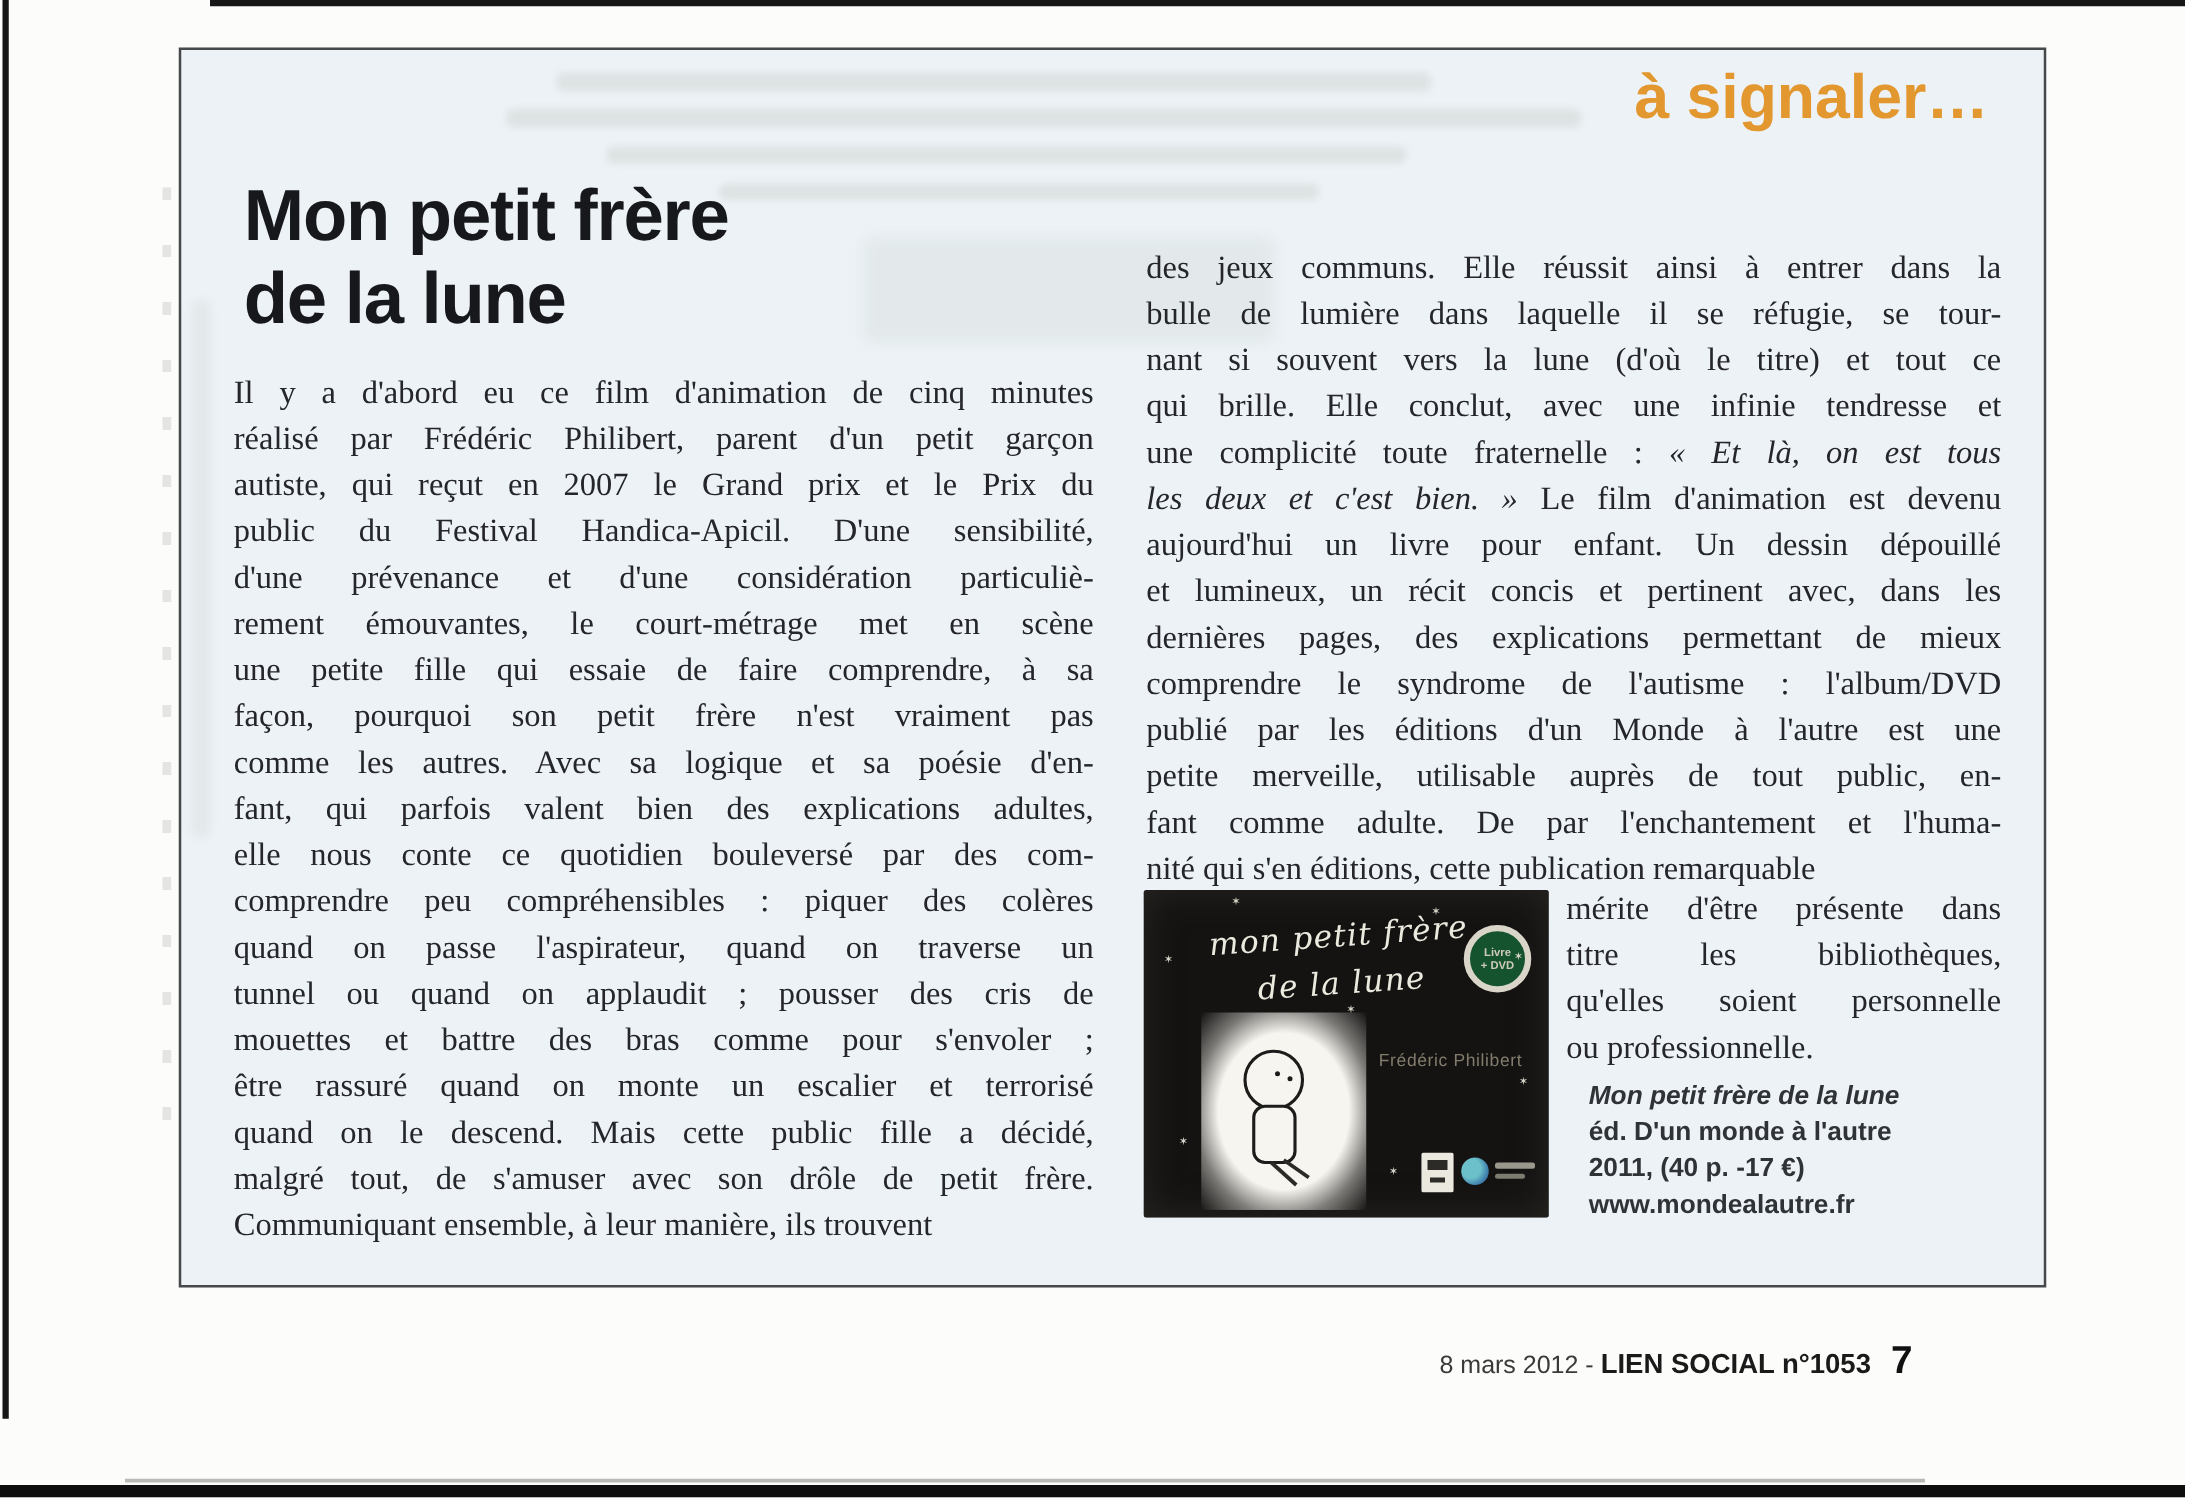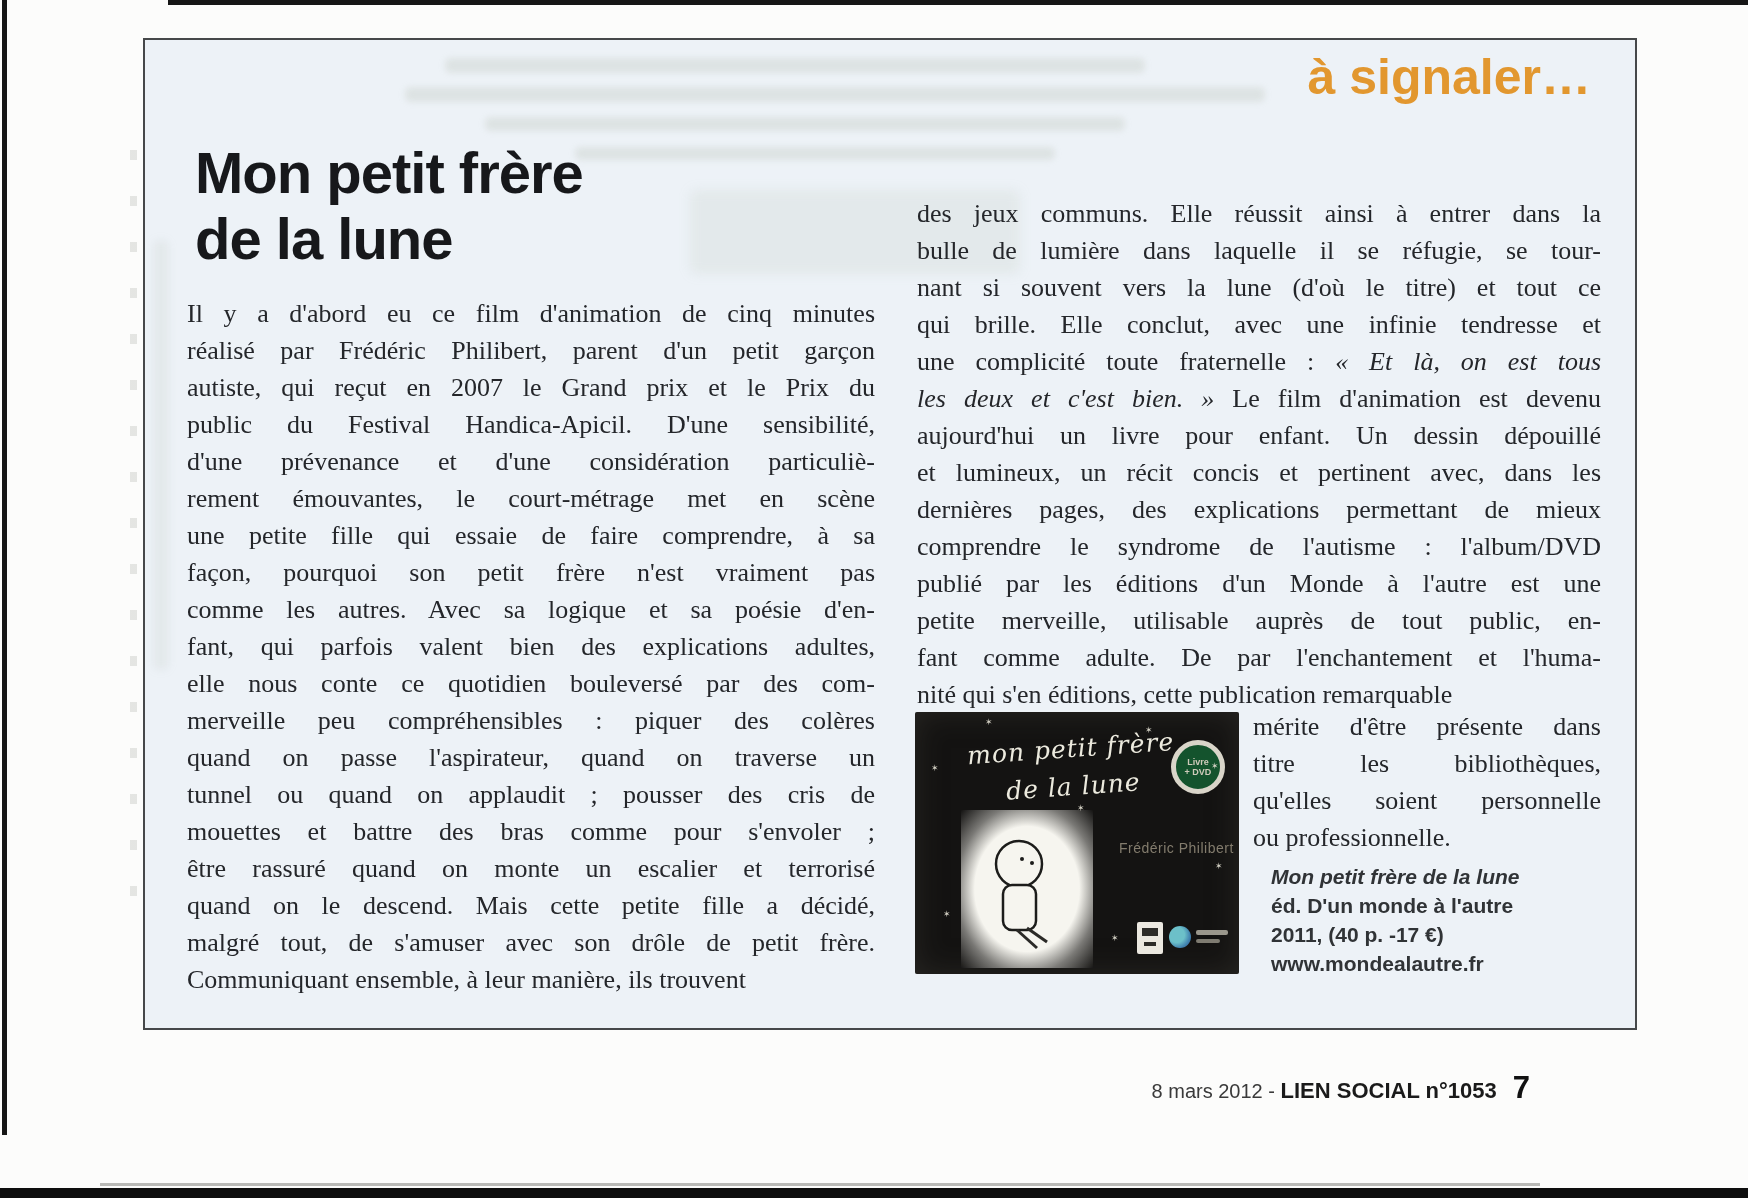--- a/index.html
+++ b/index.html
@@ -75,21 +75,21 @@
     font-family:"Liberation Sans", sans-serif;font-size:9px;line-height:10px;
     font-weight:700;color:#cfcaba;
   }
   .moon{
     position:absolute;left:46px;top:98px;width:132px;height:158px;
     background:radial-gradient(ellipse at center, #f6f5ef 0%, #f6f5ef 56%, rgba(246,245,239,0.45) 76%, rgba(246,245,239,0) 100%);
   }
   .child-svg{position:absolute;left:74px;top:122px;}
   .author{
     position:absolute;left:188px;top:128px;
-    font-family:"Liberation Sans", sans-serif;font-size:14px;color:#837c6d;letter-spacing:0.5px;margin-left:16px;
+    font-family:"Liberation Sans", sans-serif;font-size:14px;color:#837c6d;letter-spacing:0.5px;
   }
   .star{position:absolute;color:#d6d3c6;font-size:9px;line-height:9px;font-family:"DejaVu Sans", sans-serif;}
   .logo-square{
     position:absolute;right:76px;bottom:20px;width:26px;height:32px;background:#ebe8e0;
     border-radius:2px;
     background-image:linear-gradient(#2c2b28 0 0),linear-gradient(#2c2b28 0 0);
     background-size:16px 8px,12px 4px;background-position:5px 6px,7px 20px;background-repeat:no-repeat;
   }
   .logo-round{position:absolute;right:8px;bottom:26px;width:62px;height:22px;}
   .logo-round .dot{position:absolute;left:0;top:0;width:22px;height:22px;border-radius:50%;
@@ -136,26 +136,26 @@
       <div class="jl">réalisé par Frédéric Philibert, parent d'un petit garçon</div>
       <div class="jl">autiste, qui reçut en 2007 le Grand prix et le Prix du</div>
       <div class="jl">public du Festival Handica-Apicil. D'une sensibilité,</div>
       <div class="jl">d'une prévenance et d'une considération particuliè-</div>
       <div class="jl">rement émouvantes, le court-métrage met en scène</div>
       <div class="jl">une petite fille qui essaie de faire comprendre, à sa</div>
       <div class="jl">façon, pourquoi son petit frère n'est vraiment pas</div>
       <div class="jl">comme les autres. Avec sa logique et sa poésie d'en-</div>
       <div class="jl">fant, qui parfois valent bien des explications adultes,</div>
       <div class="jl">elle nous conte ce quotidien bouleversé par des com-</div>
-      <div class="jl">merveille peu compréhensibles : piquer des colères</div>
+      <div class="jl">comprendre peu compréhensibles : piquer des colères</div>
       <div class="jl">quand on passe l'aspirateur, quand on traverse un</div>
       <div class="jl">tunnel ou quand on applaudit ; pousser des cris de</div>
       <div class="jl">mouettes et battre des bras comme pour s'envoler ;</div>
       <div class="jl">être rassuré quand on monte un escalier et terrorisé</div>
-      <div class="jl">quand on le descend. Mais cette petite fille a décidé,</div>
+      <div class="jl">quand on le descend. Mais cette public fille a décidé,</div>
       <div class="jl">malgré tout, de s'amuser avec son drôle de petit frère.</div>
       <div class="jl jl-last">Communiquant ensemble, à leur manière, ils trouvent</div>
     </div>
 
   <div class="right-col bodycol">
       <div class="jl">des jeux communs. Elle réussit ainsi à entrer dans la</div>
       <div class="jl">bulle de lumière dans laquelle il se réfugie, se tour-</div>
       <div class="jl">nant si souvent vers la lune (d'où le titre) et tout ce</div>
       <div class="jl">qui brille. Elle conclut, avec une infinie tendresse et</div>
       <div class="jl">une complicité toute fraternelle : <i>« Et là, on est tous</i></div>

